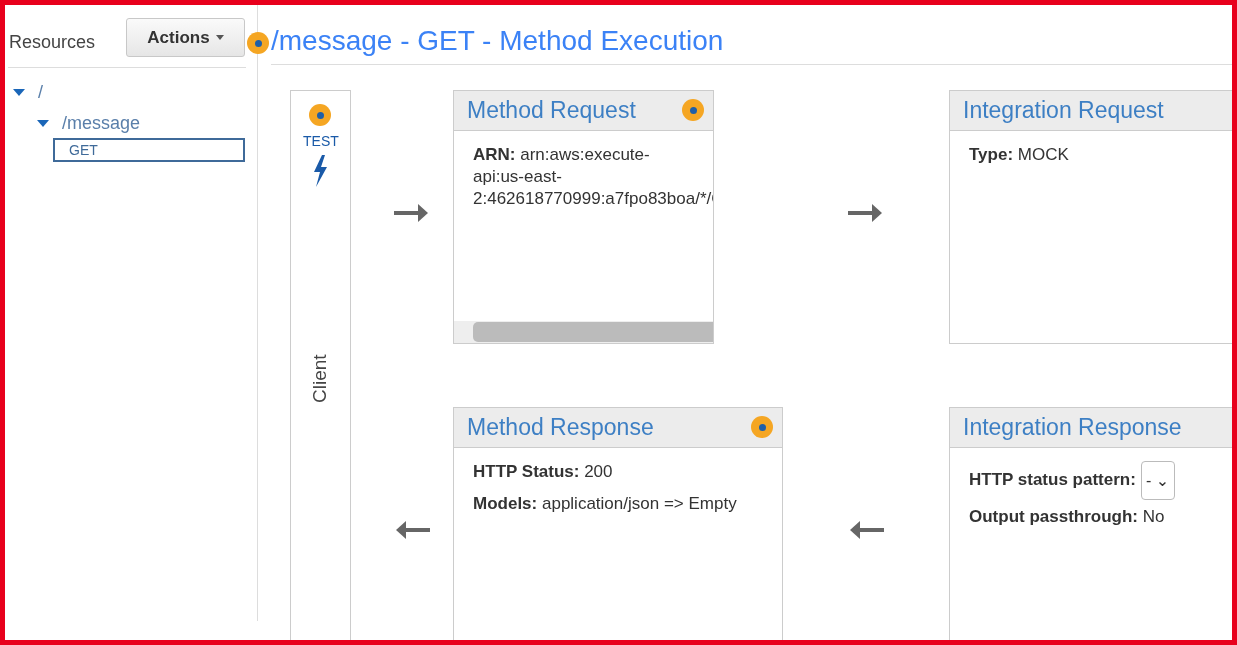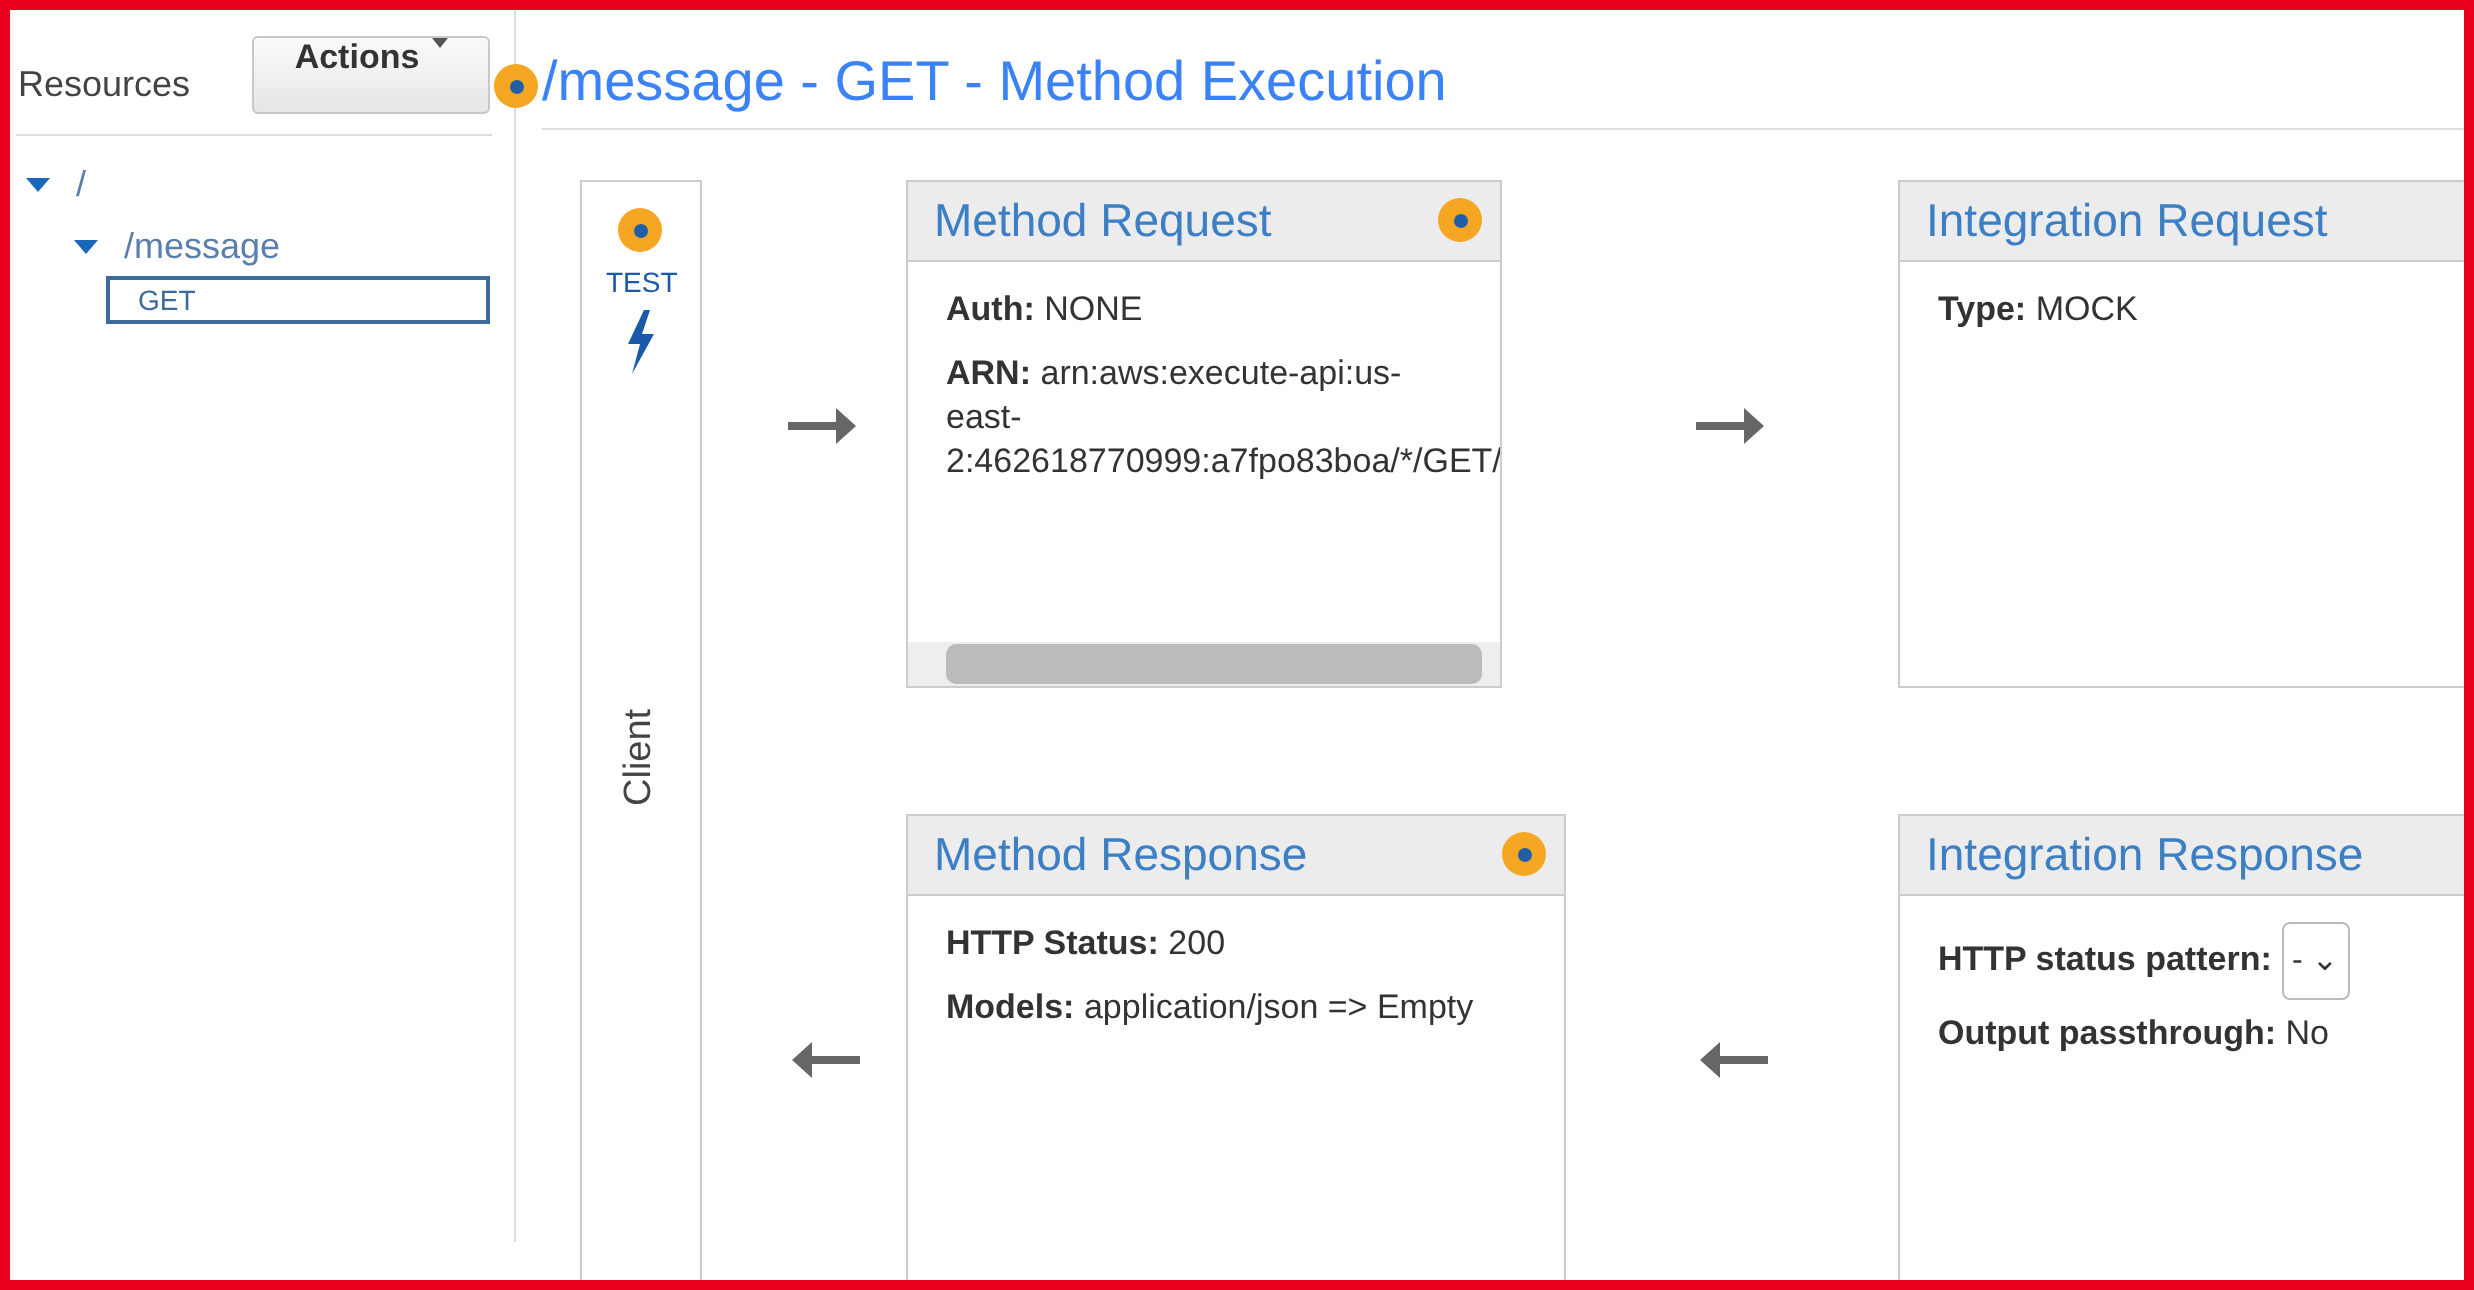--- a/index.html
+++ b/index.html
@@ -1,20 +1,20 @@
 <!DOCTYPE html>
 <html><head>
 <meta charset="utf-8">
 <style>
 *{box-sizing:border-box;margin:0;padding:0}
 body{width:1237px;height:645px;overflow:hidden;background:#fff;font-family:"Liberation Sans",sans-serif;position:relative;color:#333}
 .frame{position:absolute;left:0;top:0;width:1237px;height:645px;border:5px solid #e8001c;border-top-width:5px;pointer-events:none;z-index:10}
 .left{position:absolute;left:0;top:0;width:258px;height:621px;border-right:1px solid #ddd}
 .res-label{position:absolute;left:9px;top:32px;font-size:18px;color:#444}
-.actions{position:absolute;left:126px;top:18px;width:119px;height:39px;border:1px solid #c8c8c8;border-radius:3px;background:linear-gradient(#fafafa,#e6e6e6);font-weight:bold;font-size:17px;color:#333;display:flex;align-items:flex-start;justify-content:center;gap:6px}
+.actions{position:absolute;left:126px;top:18px;width:119px;height:39px;border:1px solid #c8c8c8;border-radius:3px;background:linear-gradient(#fafafa,#e6e6e6);font-weight:bold;font-size:17px;color:#333;display:flex;align-items:center;justify-content:center;gap:6px}
 .caret{width:0;height:0;border-left:4px solid transparent;border-right:4px solid transparent;border-top:5px solid #555}
 .left-hr{position:absolute;left:8px;top:67px;width:238px;height:1px;background:#ddd}
 .tree-caret{position:absolute;width:0;height:0;border-left:6px solid transparent;border-right:6px solid transparent;border-top:7px solid #1a66b8}
 .tree-item{position:absolute;font-size:18px;color:#5a7faa}
 .get-box{position:absolute;left:53px;top:138px;width:192px;height:24px;border:2px solid #3f6a99;font-weight:normal;font-size:14px;color:#3f6a99;padding-left:14px;line-height:20px}
 .dot{position:absolute;width:22px;height:22px;border-radius:50%;background:#f5a623;display:flex;align-items:center;justify-content:center}
 .dot::after{content:"";width:7px;height:7px;border-radius:50%;background:#1f5fa8}
 .title{position:absolute;left:271px;top:25px;font-size:28px;color:#3b82f6}
 .title-hr{position:absolute;left:271px;top:64px;width:966px;height:1px;background:#ddd}
 .client{position:absolute;left:290px;top:90px;width:61px;height:560px;border:1px solid #ccc}
@@ -59,24 +59,23 @@
 <svg style="position:absolute;left:311px;top:155px" width="18" height="32" viewBox="0 0 18 32">
     <path d="M11 0 L3 17 L9 17 L5 32 L16 12 L10 12 L14 0Z" fill="#1a5aa8"></path>
   </svg>
 <span class="client-label">Client</span>
 
 <div class="arrow r" style="left:394px;top:211px;width:26px"></div>
 <div class="arrow r" style="left:848px;top:211px;width:26px"></div>
 <div class="arrow l" style="left:404px;top:528px;width:26px"></div>
 <div class="arrow l" style="left:858px;top:528px;width:26px"></div>
 
-<div class="box" style="left:453px;top:90px;width:298px;height:254px;overflow:hidden">
+<div class="box" style="left:453px;top:90px;width:261px;height:254px;overflow:hidden">
   <div class="box-head"><span>Method Request</span><div class="dot" style="right:9px;top:8px"></div></div>
   <div class="box-body" style="white-space:nowrap">
-    <div class="row"><b>Auth:</b> <span>NONE</span></div>
     <div class="row"><b>ARN:</b> <span style="white-space:normal;display:inline">arn:aws:execute-api:us-east-<br>2:462618770999:a7fpo83boa/*/GET/message</span></div>
   </div>
   <div class="scroll">
       <div class="thumb"></div>
     </div>
 </div>
 
 <div class="box" style="left:949px;top:90px;width:300px;height:254px">
   <div class="box-head"><span>Integration Request</span></div>
   <div class="box-body">

